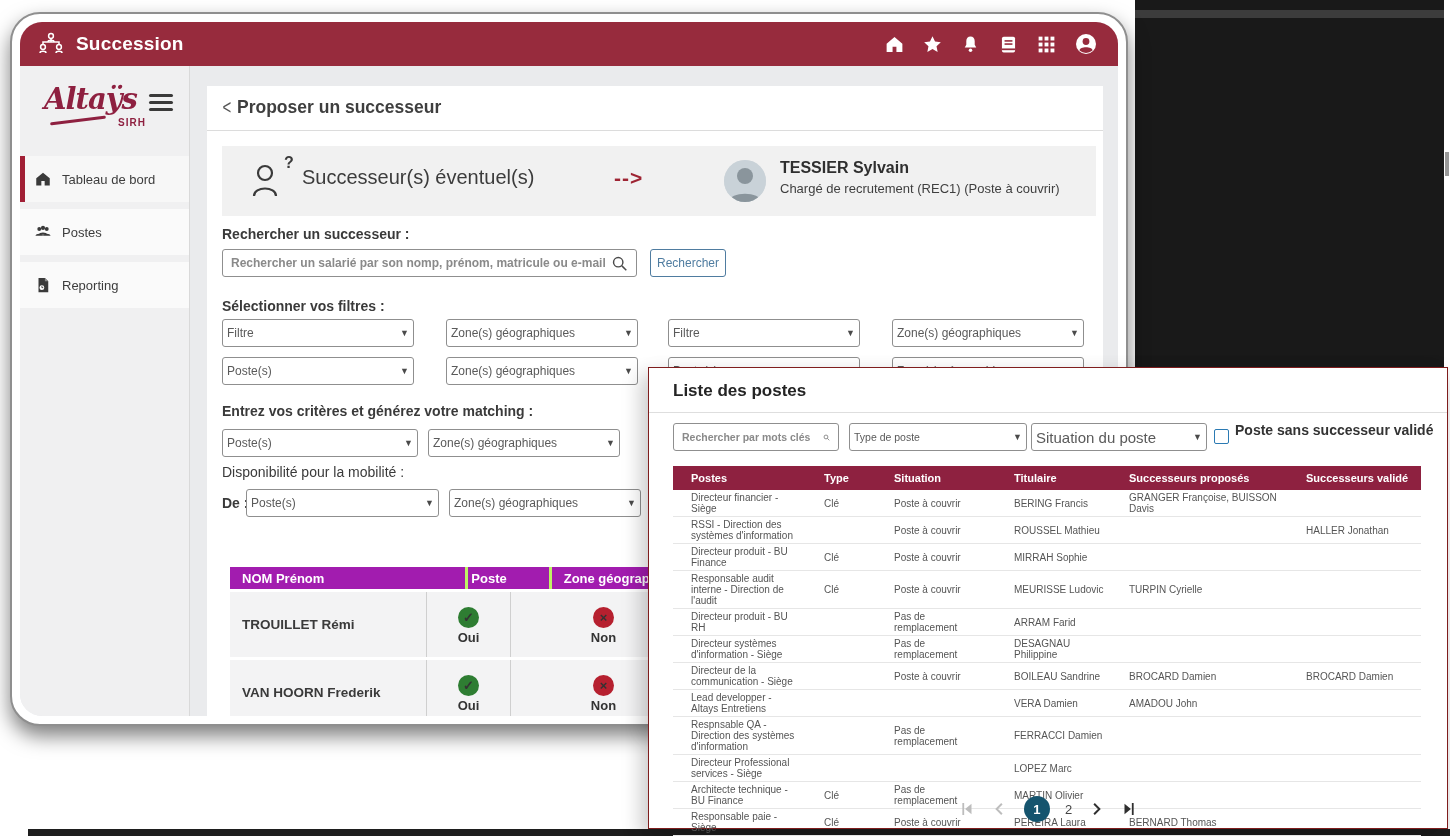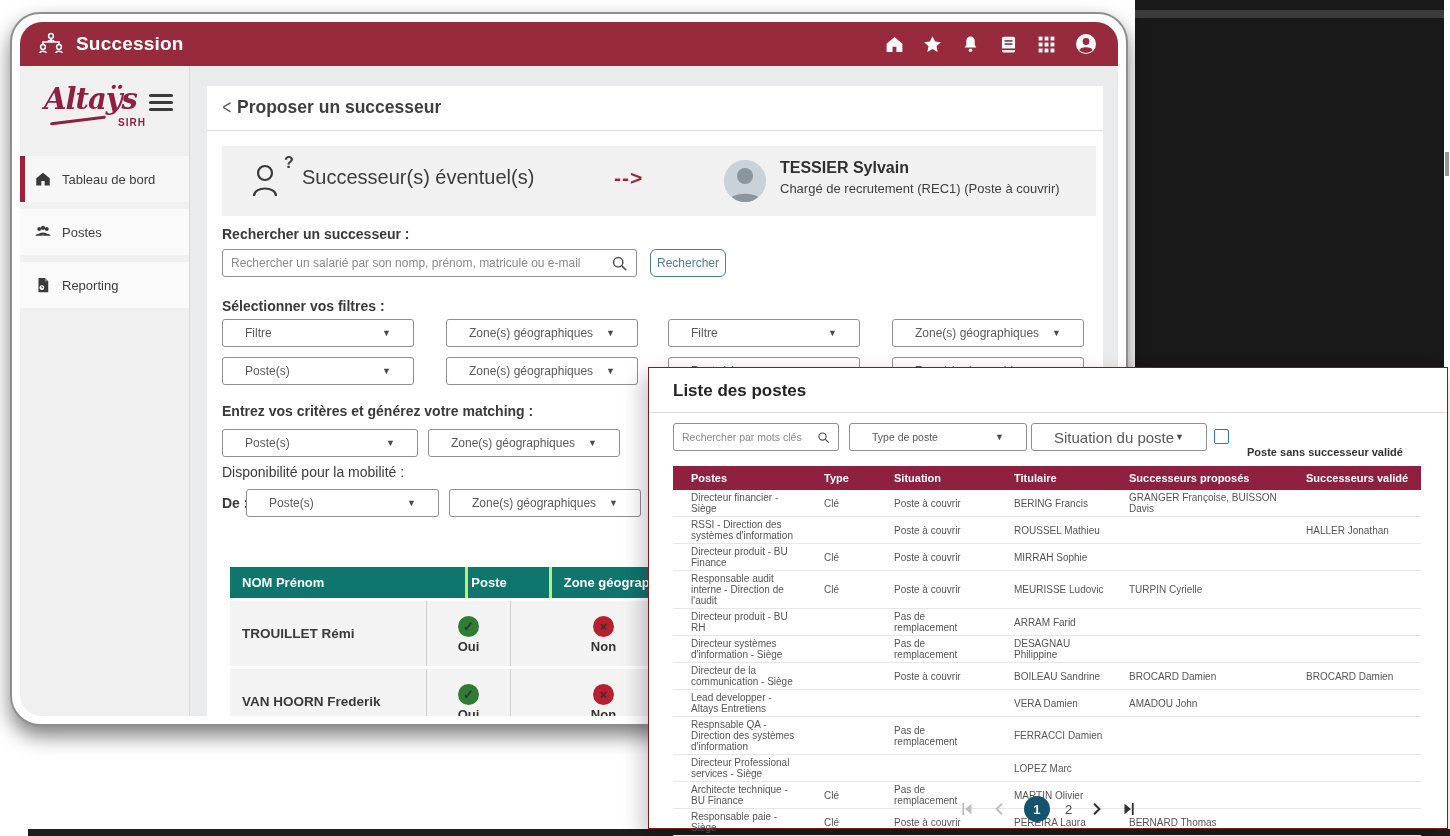--- a/index.html
+++ b/index.html
@@ -52,54 +52,54 @@
   .banner .btitle { position:absolute; left:80px; top:20px; font-size:20px; color:#3c3c3c; }
   .banner .arrow { position:absolute; left:392px; top:20px; font-size:21px; font-weight:700; color:#9e2433; letter-spacing:1px; }
   .banner .avatar { position:absolute; left:502px; top:14px; width:42px; height:42px; border-radius:50%; background:#d7dbde; overflow:hidden; }
   .banner .pname { position:absolute; left:558px; top:13px; font-size:16px; font-weight:600; color:#2f2f2f; }
   .banner .prole { position:absolute; left:558px; top:35px; font-size:13px; color:#3f3f3f; }
 
   .h-label { position:absolute; font-size:14px; font-weight:700; color:#3a3a3a; }
   .h-label-reg { position:absolute; font-size:14px; color:#3a3a3a; }
 
   .input { position:absolute; height:28px; background:#fff; border:1px solid #8f8f8f; border-radius:3px; display:flex; align-items:center; padding:0 8px; }
-  .input input { border:none; outline:none; flex:1; font-size:12px; color:#7f1d1d; font-family:"Liberation Sans",sans-serif; background:transparent; }
+  .input input { border:none; outline:none; flex:1; font-size:12px; color:#7f1d1d; font-family:"Liberation Sans",sans-serif; background:transparent;font-weight:bold; }
   .input input::placeholder { color:#8a8a8a; }
   .btn { position:absolute; height:28px; background:#fff; border:1.5px solid #4f7ca0; border-radius:3px; color:#4f7ca0; font-size:12px; display:flex; align-items:center; justify-content:center; cursor:pointer; }
 
-  .dd { position:absolute; height:28px; background:#fff; border:1px solid #8f8f8f; border-radius:3px; display:flex; align-items:center; justify-content:space-between; padding:0 22px; cursor:pointer; }
+  .dd { position:absolute; height:28px; background:#fff; border:1px solid #8f8f8f; border-radius:3px; display:flex; align-items:center; justify-content:space-between; padding:0 4px; cursor:pointer; }
   .dd .t { font-size:12px; color:#5a5a5a; }
   .dd .a { font-size:9px; color:#4a4a4a; }
 
   .chk { position:absolute; width:22px; height:22px; background:#1d6f9f; border-radius:3px; color:#fff; font-size:14px; font-weight:700; display:flex; align-items:center; justify-content:center; cursor:pointer; }
 
   
   .cand { position:absolute; left:23px; top:481px; width:466px; }
-  .cand-head { display:grid; grid-template-columns:196px 84px 186px; background:#0f766e; height:31px;text-align:right; }
+  .cand-head { display:grid; grid-template-columns:196px 84px 186px; background:#a21caf; height:22px;text-align:right; }
   .cand-head .chc { color:#fff; font-size:13px; font-weight:700; display:flex; align-items:center; }
   .cand-head .chc.l { padding-left:12px; }
   .cand-head .chc.c { justify-content:center; border-left:3px solid #bef264;margin-left:39px; }
   .cand-row { display:grid; grid-template-columns:196px 84px 186px; background:#f3f3f4; height:65px; margin-top:3px; }
   .cand-row .nm { display:flex; align-items:center; padding-left:12px; font-size:13.5px; font-weight:600; color:#3a3a3a; }
   .cand-row .st { display:flex; flex-direction:column; align-items:center; justify-content:center; border-left:1px solid #cfcfcf; }
   .badge { width:21px; height:21px; border-radius:50%; color:#fff; font-size:14px; font-weight:700; display:flex; align-items:center; justify-content:center; }
   .badge.ok { background:#2e7d32; }
   .badge.no { background:#b6202f; }
   .st span { font-size:13px; font-weight:700; color:#333; margin-top:2px; }
 
   
   .overlay { position:absolute; left:648px; top:367px; width:800px; height:462px; background:#fff; border:1px solid #7f1d1d;
              box-shadow:-10px 6px 18px rgba(0,0,0,.10), 0 10px 22px rgba(0,0,0,.16); z-index:3; }
   .ov-title { position:absolute; left:24px; top:13px; font-size:17px; font-weight:700; color:#242424; }
   .ov-div { position:absolute; left:0; top:44px; width:100%; height:1px; background:#dedede; }
   .ov-input { position:absolute; left:24px; top:55px; width:166px; height:28px; }
   .ov-dd1 { left:200px; top:55px; width:178px; }
   .ov-dd2 { left:382px; top:55px; width:176px; }
   .ov-check { position:absolute; left:565px; top:61px; width:15px; height:15px; border:1.5px solid #2b7ab3; border-radius:2px; background:#fff; cursor:pointer; }
-  .ov-check-lbl { position:absolute; left:586px; top:78px; font-size:11px; font-weight:600; color:#333;margin-left:12px; }
+  .ov-check-lbl { position:absolute; left:586px; top:54px; font-size:14px; font-weight:600; color:#333; }
 
   .otable { position:absolute; left:24px; top:98px; width:748px; }
   .ohead { display:grid; grid-template-columns:133px 70px 120px 115px 177px 133px; background:#8e2140; height:24px; }
   .ohead .ohc { color:#fff; font-size:11px; font-weight:600; display:flex; align-items:center; padding-left:18px; }
   .orow { display:grid; grid-template-columns:133px 70px 120px 115px 177px 133px; min-height:25px; border-bottom:1px solid #e6e6e6; }
   .orow .oc { font-size:10px; line-height:11px; color:#555; display:flex; align-items:center; padding:2px 6px 2px 18px; }
 
   .pager { position:absolute; left:0; top:428px; width:100%; display:flex; align-items:center; justify-content:center; gap:15px; }
   .pg-ic { width:18px; height:18px; display:block; cursor:pointer; }
   .pg-cur { width:26px; height:26px; border-radius:50%; background:#15546e; color:#fff; font-size:13px; font-weight:600; display:flex; align-items:center; justify-content:center; cursor:pointer; }
@@ -244,21 +244,21 @@
             </div>
 
             <div class="h-label" style="left:15px; top:140px;">Rechercher un successeur :</div>
             <div class="input" style="left:15px; top:163px; width:415px;">
               <input type="text" placeholder="Rechercher un salarié par son nomp, prénom, matricule ou e-mail" style="">
               <svg width="17" height="17" viewBox="0 0 20 20">
                   <circle cx="8.5" cy="8.5" r="5.5" stroke="#4a4a4a" stroke-width="1.7" fill="none"></circle>
                   <line x1="12.8" y1="12.8" x2="18" y2="18" stroke="#4a4a4a" stroke-width="1.7"></line>
                 </svg>
             </div>
-            <div class="btn" style="left:443px; top:163px; width:76px;border-radius:6px;">Rechercher</div>
+            <div class="btn" style="left:443px; top:163px; width:76px;">Rechercher</div>
 
             <div class="h-label" style="left:15px; top:212px;">Sélectionner vos filtres :</div>
 
             <div class="dd" style="left:15px; top:233px; width:192px;">
                 <span class="t">Filtre</span>
                 <span class="a">▼</span>
               </div>
             <div class="dd" style="left:239px; top:233px; width:192px;">
                 <span class="t">Zone(s) géographiques</span>
                 <span class="a">▼</span>

